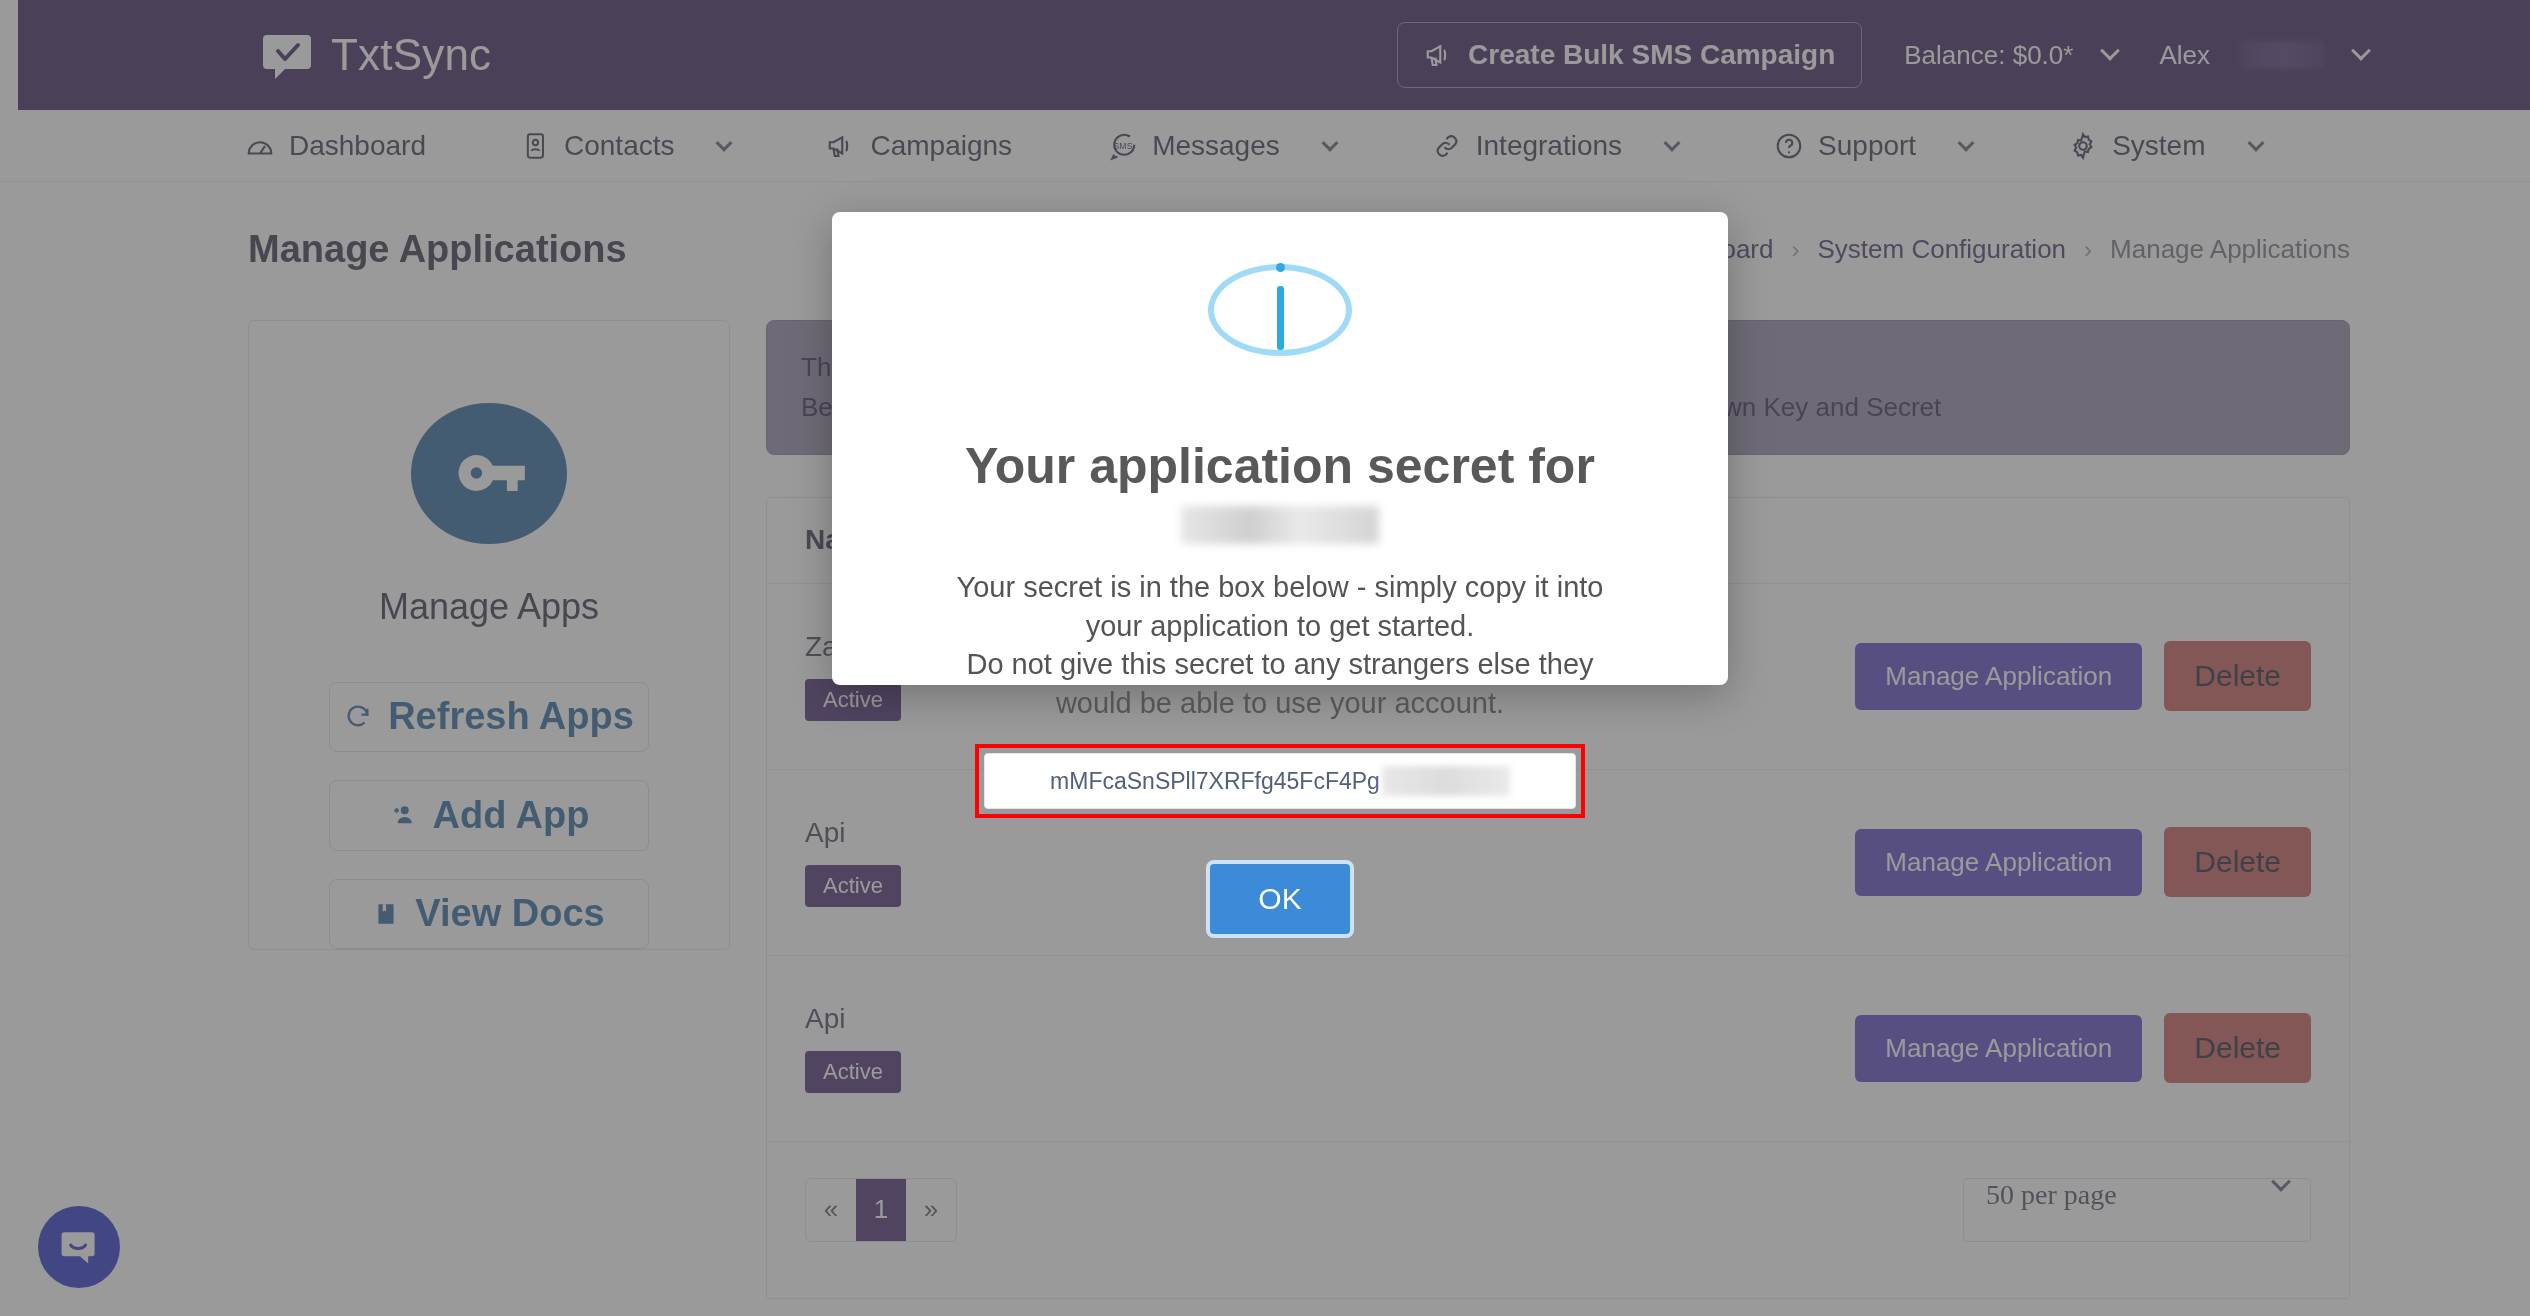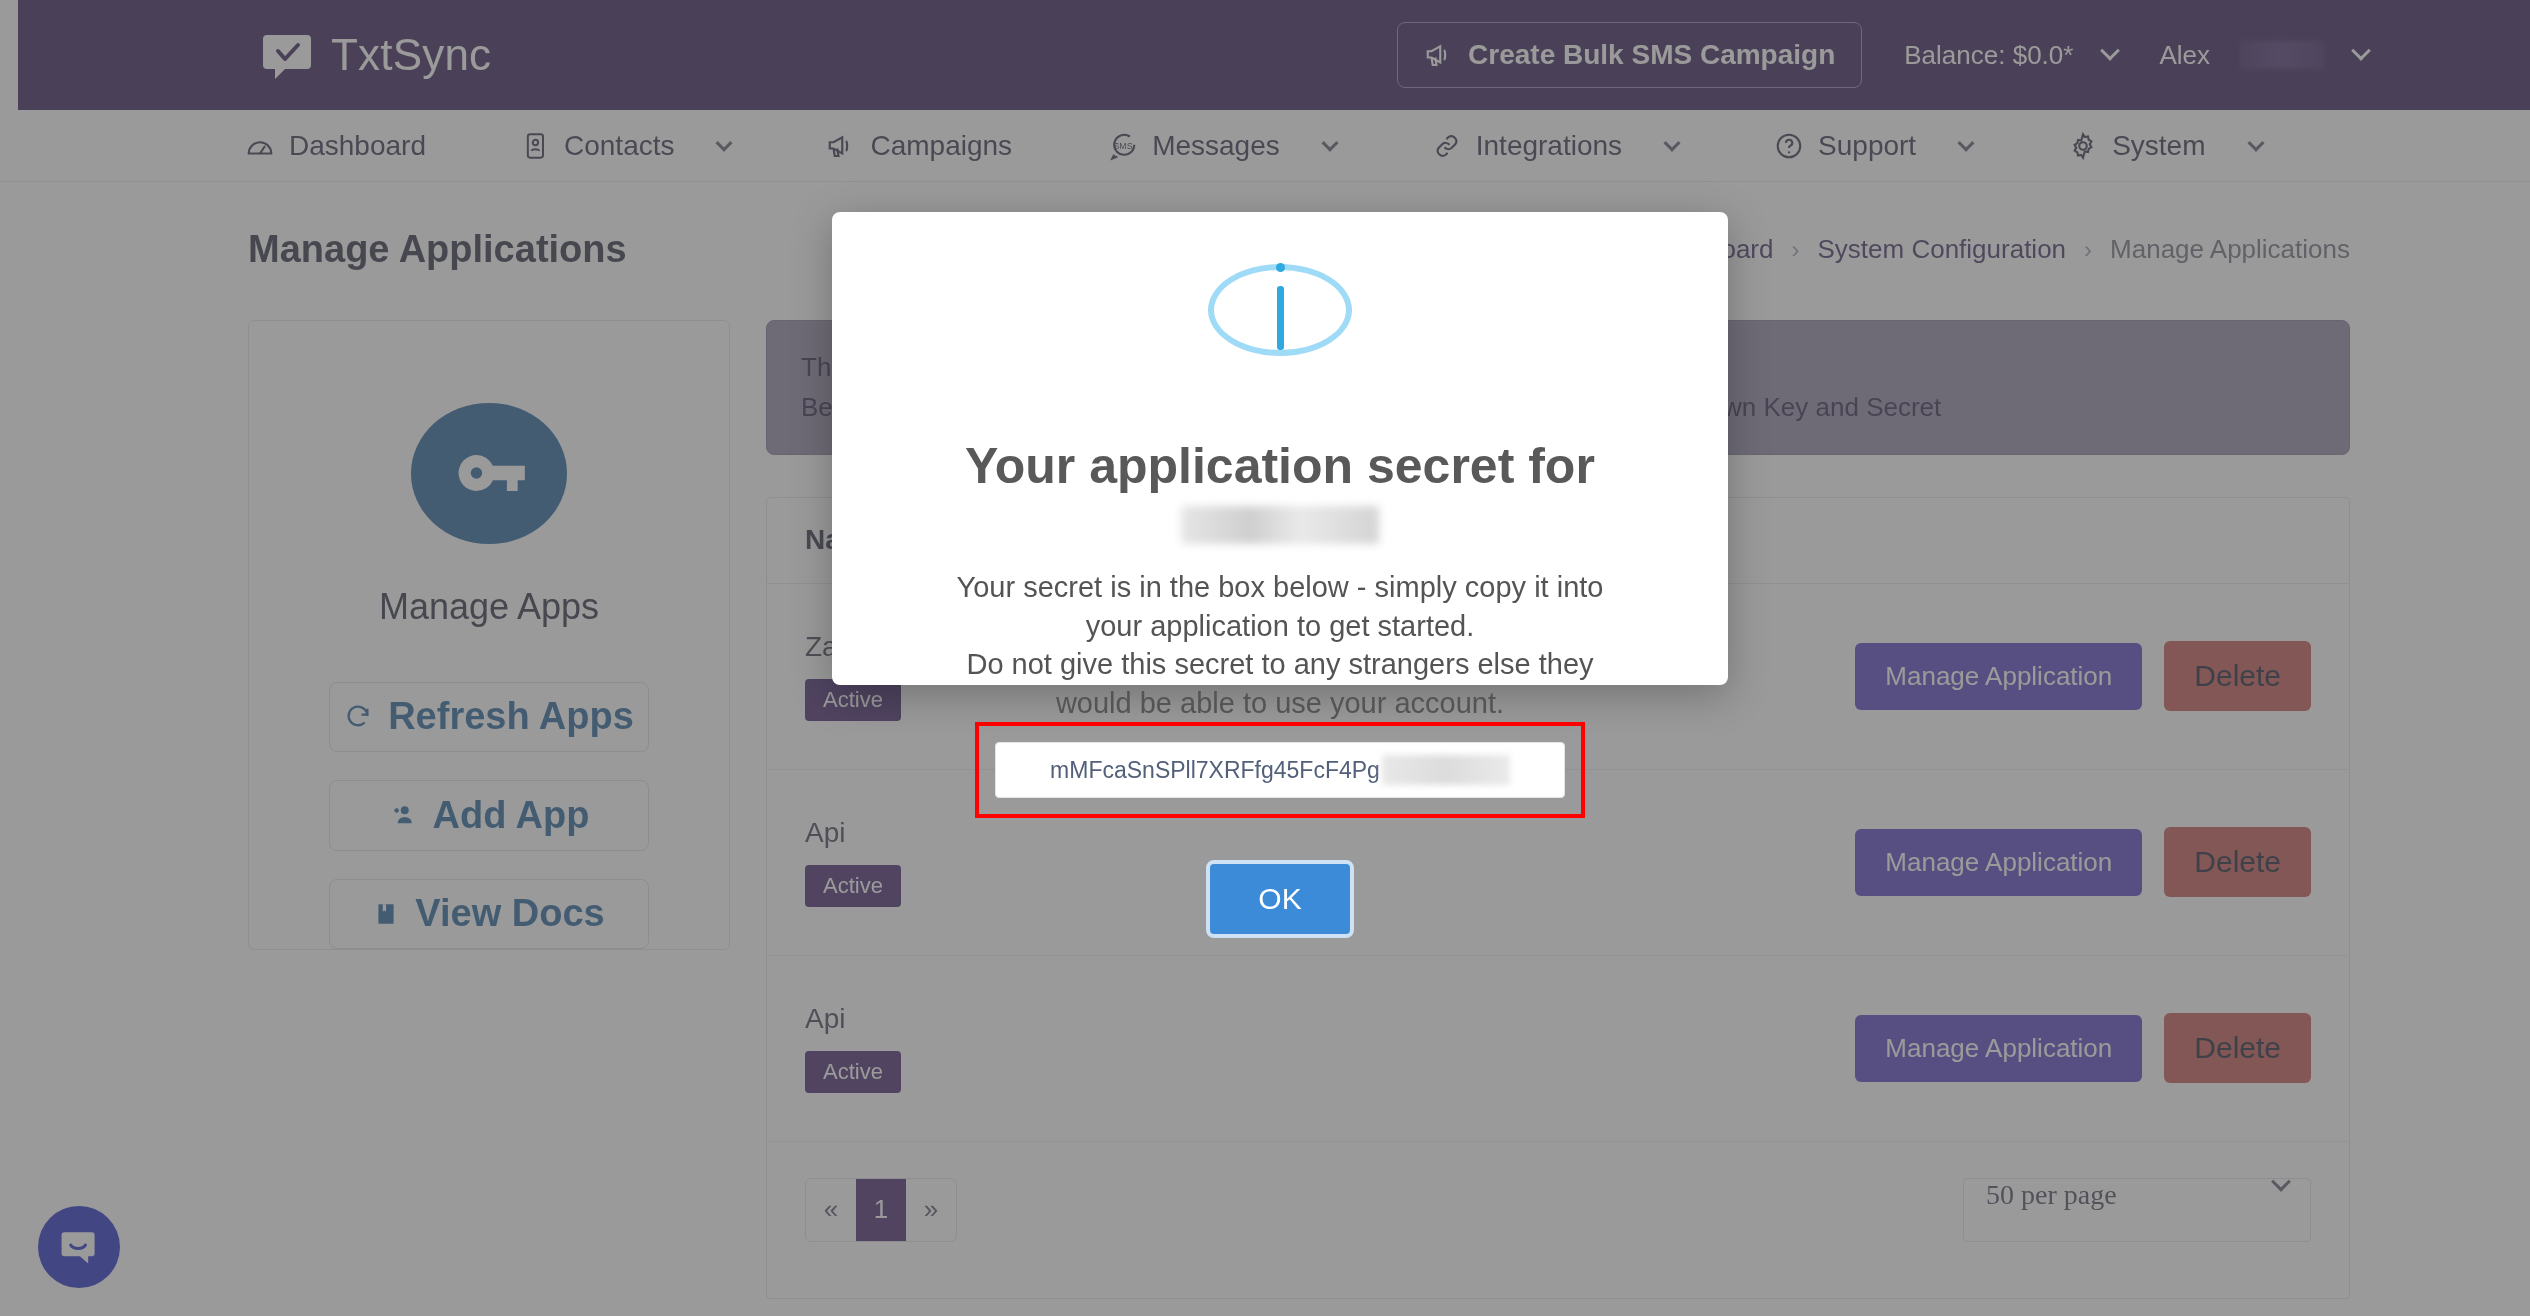--- a/index.html
+++ b/index.html
@@ -124,21 +124,21 @@
   .info-icon { width: 144px; height: 144px; border-radius: 50%; border: 6px solid #9fdbf7;
                margin-top: 52px; display: flex; align-items: center; justify-content: center; }
   .info-icon .stem { width: 7px; height: 64px; background: #2eaae0; border-radius: 3px; margin-top: 16px; }
   .info-icon .dot { width: 9px; height: 9px; background: #2eaae0; border-radius: 50%;
                     position: absolute; margin-top: -86px; }
   .modal h2 { margin-top: 80px; font-size: 50px; font-weight: 700; color: #595959; text-align: center; line-height: 1.2; }
   .modal .redact-title { display: block; width: 198px; height: 38px; margin: 10px auto 0 auto; border-radius: 3px;
                          background: linear-gradient(90deg,#e6e6e6,#cfcfcf 35%,#e9e9e9 60%,#d4d4d4);
                          filter: blur(4px); }
   .modal p { margin-top: 24px; font-size: 29px; color: #545454; text-align: center; line-height: 1.33; }
-  .secret-wrap { margin-top: 0; width: 610px; border: 4px solid #ff0000; padding: 16px; }
+  .secret-wrap { margin-top: 22px; width: 610px; border: 4px solid #ff0000; padding: 5px; }
   .secret-box { border: 1px solid #e4e4e8; border-radius: 4px; background: #fff;
                 height: 56px; display: flex; align-items: center; justify-content: center;
                 font-size: 23px; color: #53607a; position: relative; }
   .secret-redact { display: inline-block; width: 128px; height: 30px; margin-left: 2px;
                    background: linear-gradient(90deg,#e8e8e8,#dcdcdc,#eaeaea); filter: blur(3px); }
   .ok-btn { margin-top: 42px; background: #3b8bd9; color: #fff; border: 4px solid #cfe2f5;
             border-radius: 8px; font-size: 30px; padding: 18px 48px; min-width: 104px; }
 
   svg { display: block; }
 </style>

